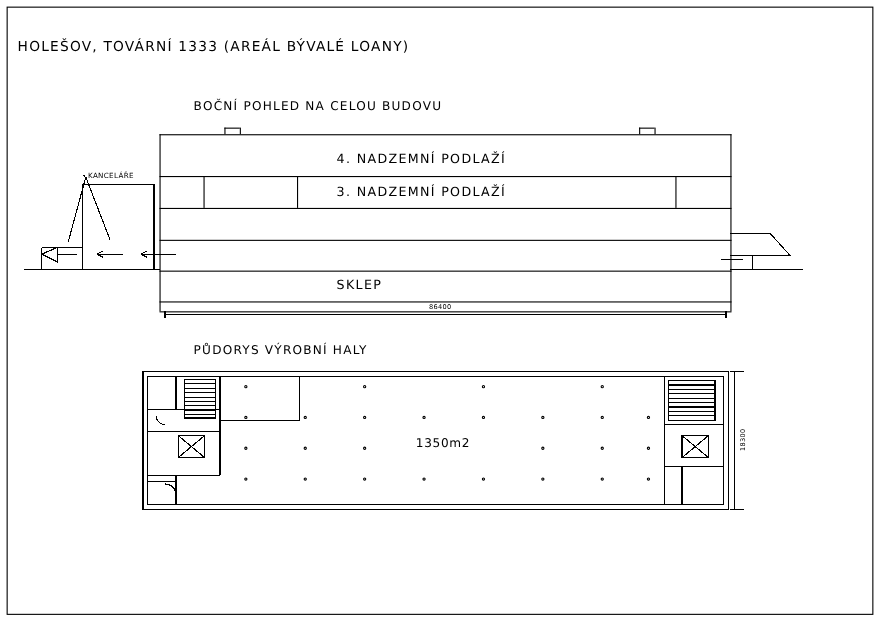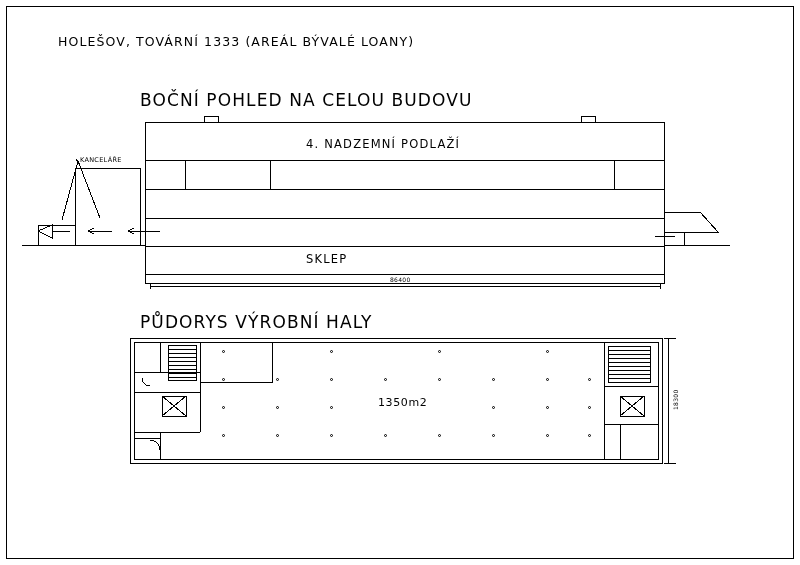--- a/index.html
+++ b/index.html
@@ -34,25 +34,25 @@
   .vl { width: 1px; }
   .txt {
     position: absolute;
     color: #000;
     white-space: nowrap;
     letter-spacing: 0.6px;
   }
   .title-main {
     font-size: 12.5px;
     letter-spacing: 1.1px;
-    margin-left: 42px;
   }
   .section-title {
-    font-size: 17px;
+    font-size: 11px;
     letter-spacing: 1.1px;
+    margin-left: 36px;
   }
   .floor-label {
     font-size: 11.5px;
     letter-spacing: 1.2px;
   }
   .tiny {
     font-size: 6px;
     letter-spacing: 0.3px;
   }
   .area-label {
@@ -109,20 +109,21 @@
 
   <div class="ln hl" style="left:204px; top:116px; width:14px;"></div>
   <div class="ln vl" style="left:204px; top:116px; height:6px;"></div>
   <div class="ln vl" style="left:218px; top:116px; height:6px;"></div>
 
   <div class="ln hl" style="left:581px; top:116px; width:14px;"></div>
   <div class="ln vl" style="left:581px; top:116px; height:6px;"></div>
   <div class="ln vl" style="left:595px; top:116px; height:6px;"></div>
 
   <div class="txt floor-label" style="left:306px; top:137px;">4. NADZEMNÍ PODLAŽÍ</div>
+  <div class="txt floor-label" style="left:306px; top:167px;">3. NADZEMNÍ PODLAŽÍ</div>
   <div class="txt floor-label" style="left:306px; top:252px;">SKLEP</div>
 
   <div class="txt tiny" style="left:390px; top:276px;">86400</div>
 
   <div class="txt tiny" style="left:80px; top:156px; font-size:6.5px;text-align:right;">KANCELÁŘE</div>
 
   <div class="txt section-title" style="left:140px; top:312px;">PŮDORYS VÝROBNÍ HALY</div>
 
   <div class="txt area-label" style="left:366px; top:396px;margin-left:12px;">1350m2</div>
 

